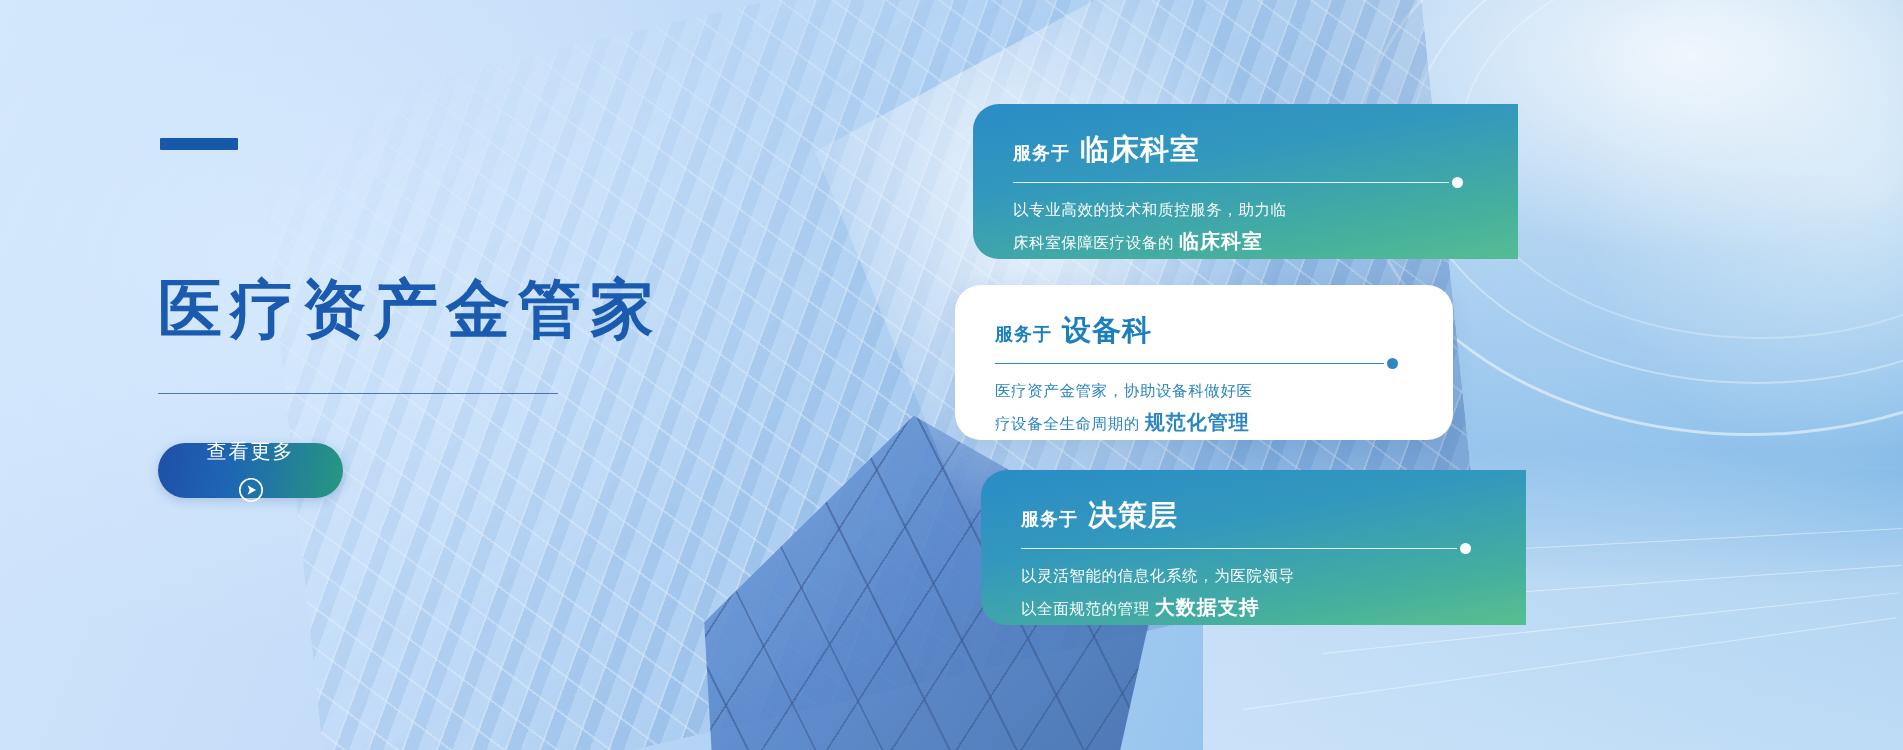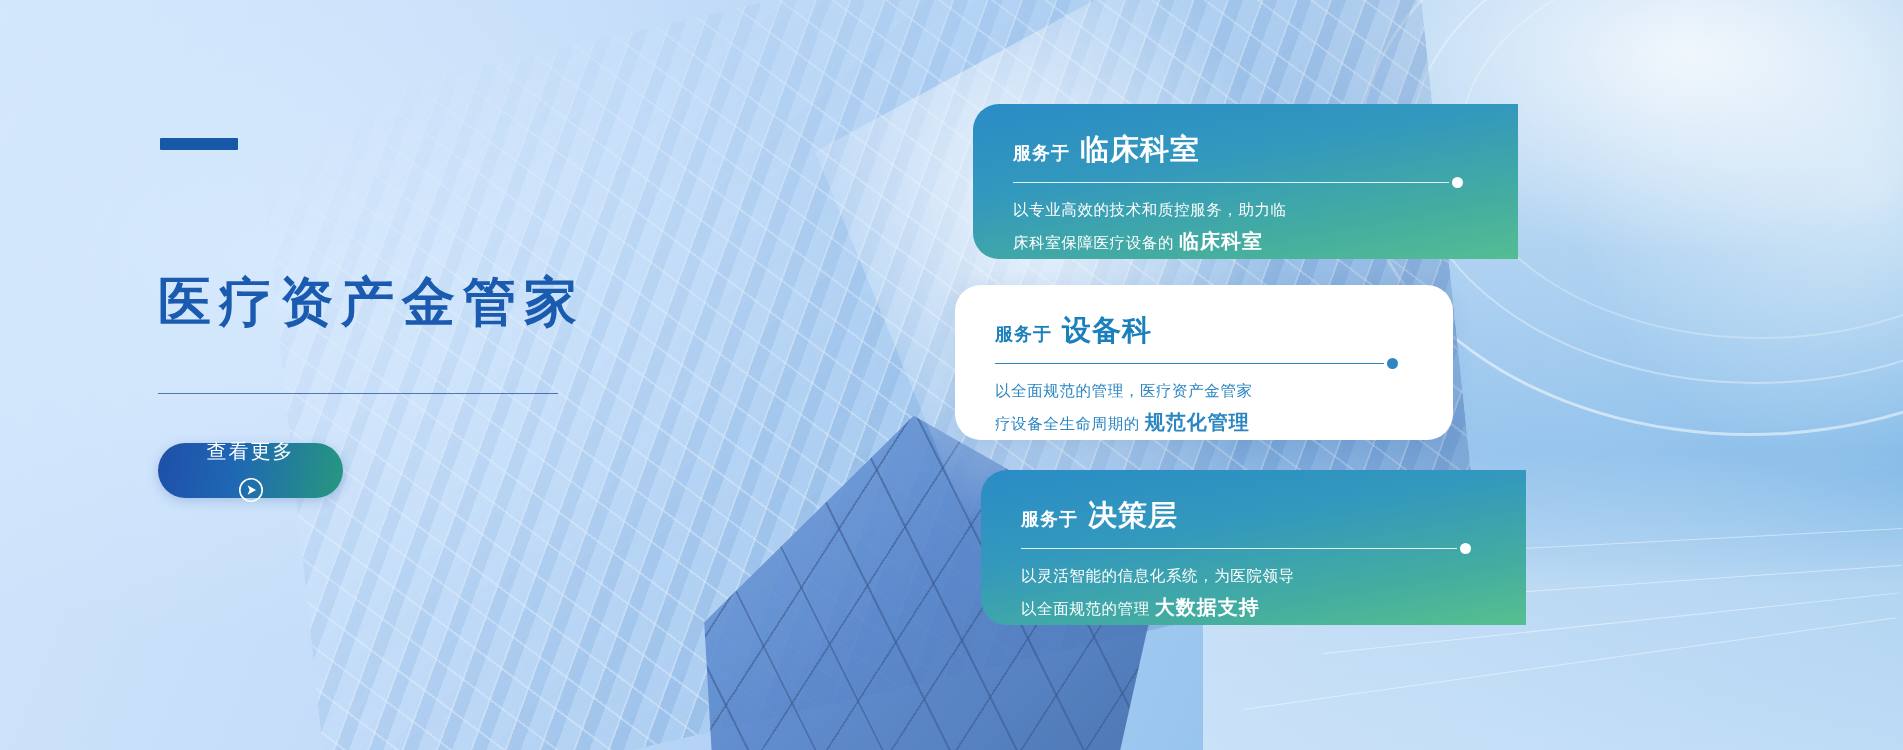--- a/index.html
+++ b/index.html
@@ -138,27 +138,27 @@
     top: 138px;
     width: 78px;
     height: 12px;
     background: #1759a8;
     border-radius: 1px;
   }
   .hero-title {
     position: absolute;
     left: 0;
     top: 238px;
-    font-size: 53px;
+    font-size: 64px;
     line-height: 1.05;
     letter-spacing: 8px;
     font-weight: 700;
     color: #1a5bb0;
     white-space: nowrap;
-    font-family: Liberation Sans, sans-serif;
+    font-family: Liberation Mono, monospace;
   }
   .divider {
     position: absolute;
     left: 0;
     top: 393px;
     width: 400px;
     height: 1px;
     background: #20499a;
     opacity: .72;
   }
@@ -358,21 +358,21 @@
     <div class="card card-2">
       <div class="card-head">
         <span class="card-prefix">服务于</span>
         <span class="card-target">设备科</span>
       </div>
       <div class="card-rule">
         <span class="rule-line"></span>
         <span class="rule-dot"></span>
       </div>
       <div class="card-desc">
-        <div>以全面规范的管理，医疗资产金管家</div>
+        <div>医疗资产金管家，协助设备科做好医</div>
         <div>
           <span>疗设备全生命周期的</span>
           <span class="strong">规范化管理</span>
         </div>
       </div>
     </div>
 
     <div class="card card-3">
       <div class="card-head">
         <span class="card-prefix">服务于</span>

